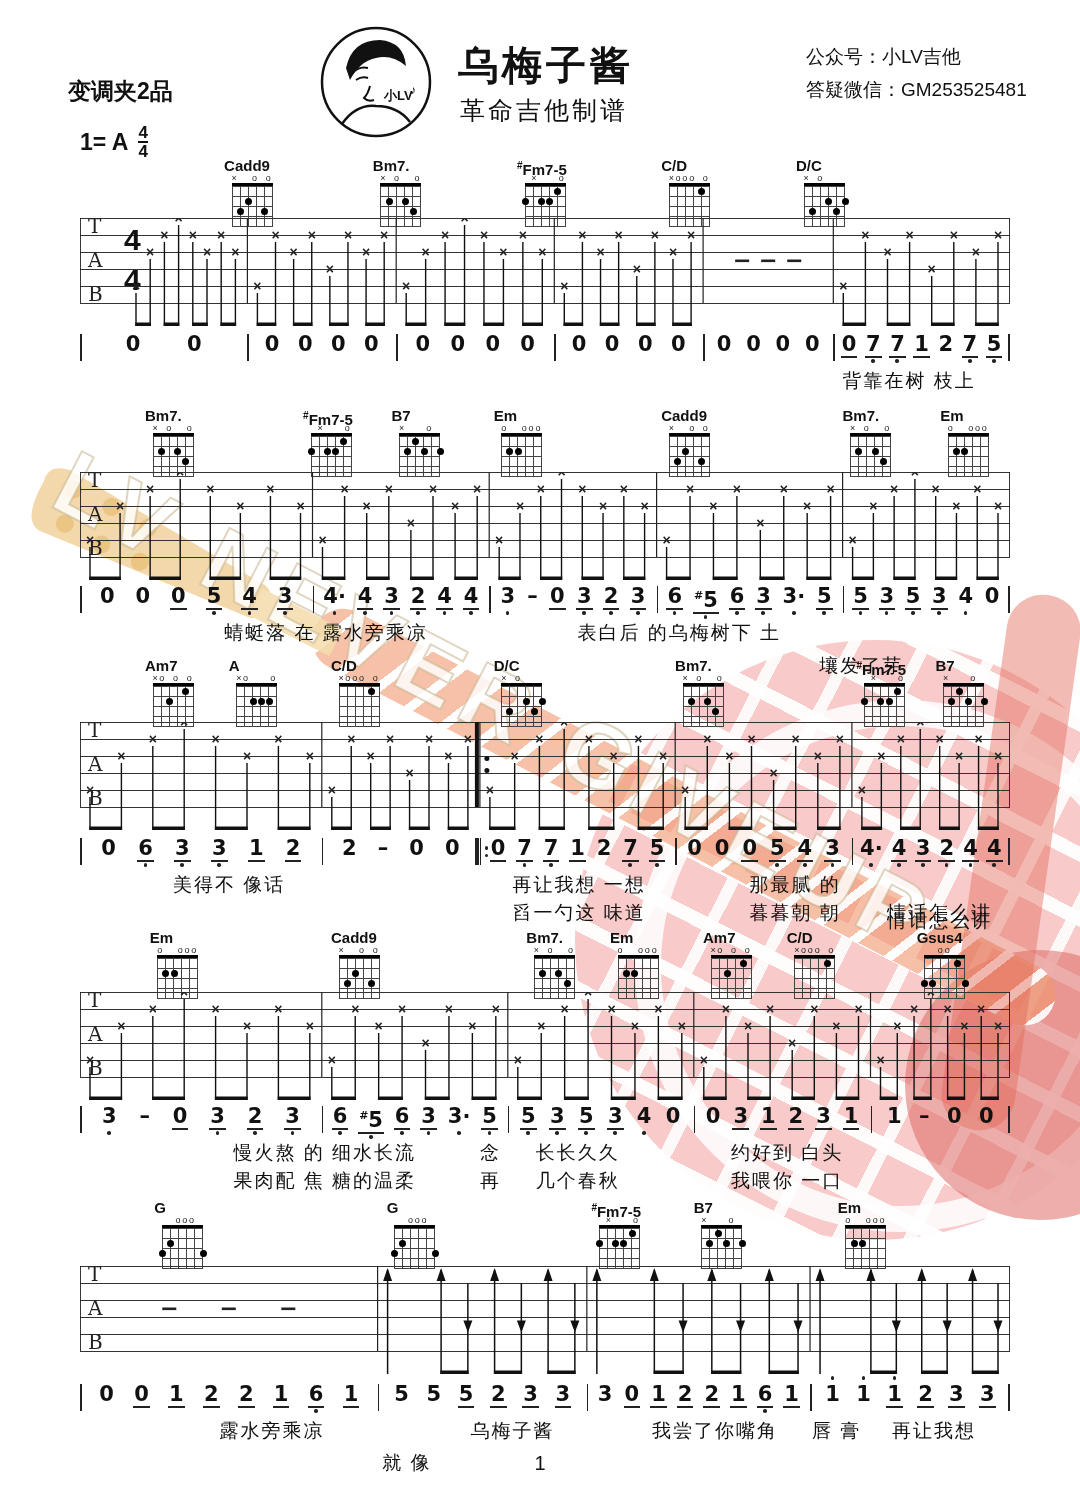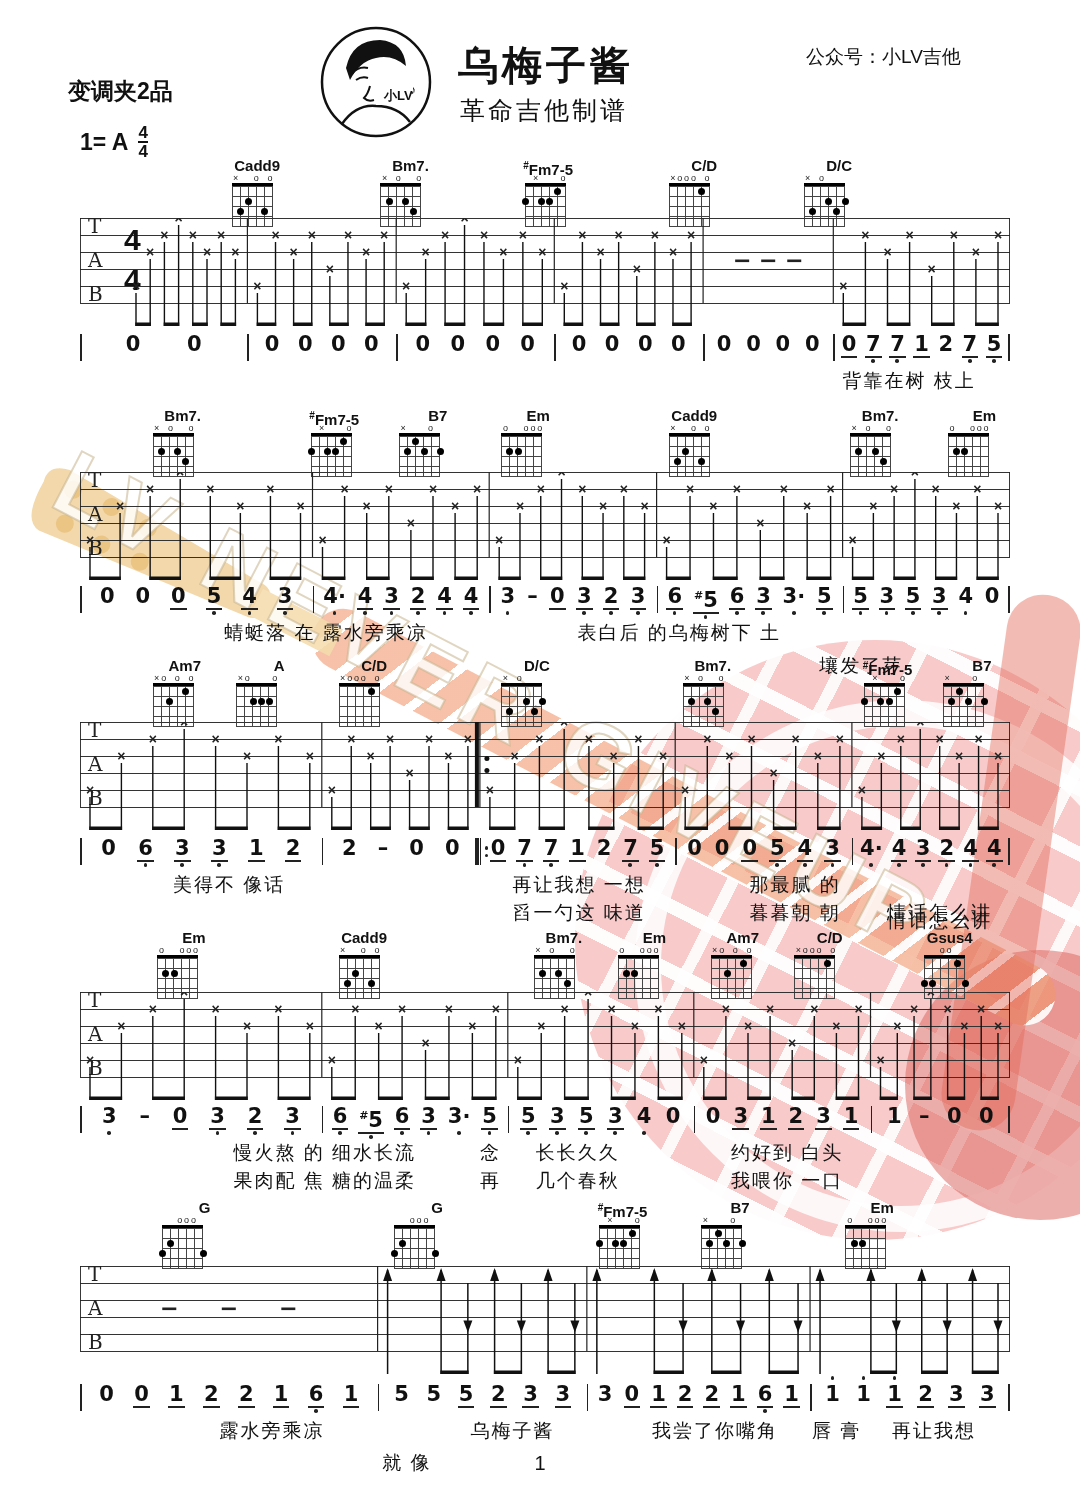--- a/index.html
+++ b/index.html
@@ -8,21 +8,21 @@
   
   .capo{position:absolute;left:68px;top:76px;font-size:23px;font-weight:bold;}
   .keysig{position:absolute;left:80px;top:124px;font-size:23px;font-weight:bold;display:flex;align-items:center;}
   .tfrac{display:inline-flex;flex-direction:column;align-items:center;margin-left:10px;font-size:17px;line-height:17px;font-weight:bold;}
   .tfrac .tb{border-top:2px solid #111;}
   .logo{position:absolute;left:318px;top:24px;}
   .title{position:absolute;left:458px;top:38px;font-size:40px;font-weight:bold;letter-spacing:4px;}
   .subtitle{position:absolute;left:460px;top:94px;font-size:25px;letter-spacing:3px;}
   .info{position:absolute;left:806px;top:40px;font-size:19px;line-height:33px;}
   
-  .chord{position:absolute;width:56px;text-align:right;}
+  .chord{position:absolute;width:56px;text-align:left;}
   .chord .nm{font-size:15px;font-weight:bold;line-height:15px;height:16px;white-space:nowrap;}
   .chord .nm sup{font-size:10px;}
   .chord .mk{display:flex;width:41px;margin:0 auto;height:9px;}
   .chord .mk span{width:8.2px;font-size:9px;line-height:9px;color:#222;}
   .chord .grid{position:relative;width:41px;height:41px;margin:0 auto;border-top:3px solid #000;
      background-image:repeating-linear-gradient(to right,#444 0 1px,transparent 1px 8px),
                       repeating-linear-gradient(to bottom,#444 0 1px,transparent 1px 10px);
      background-size:41px 41px;}
   .chord .dot{position:absolute;width:7px;height:7px;border-radius:50%;background:#000;}
   .staff{position:absolute;left:80px;width:930px;}
@@ -103,20 +103,21 @@
       <path d="M52,62 Q50,70 46,74 Q50,78 56,76" stroke="#111" stroke-width="2" fill="none"></path>
       <path d="M24,100 Q38,80 58,82 Q80,82 92,98" stroke="#111" stroke-width="2.5" fill="none"></path>
       <text x="66" y="76" font-size="13" font-weight="bold" fill="#111">小LV</text>
       <text x="92" y="70" font-size="12" fill="#111">♪</text>
     </svg>
   </div>
   <div class="title">乌梅子酱</div>
   <div class="subtitle">革命吉他制谱</div>
   <div class="info">
     <div>公众号：小LV吉他</div>
+    <div>答疑微信：GM253525481</div>
   </div>
 
   <div id="score">
       <div class="chord" style="left: 224.05px; top: 158px;">
         <div class="nm">Cadd9</div>
         <div class="mk">
           <span>×</span>
           <span></span>
           <span></span>
           <span>o</span>

